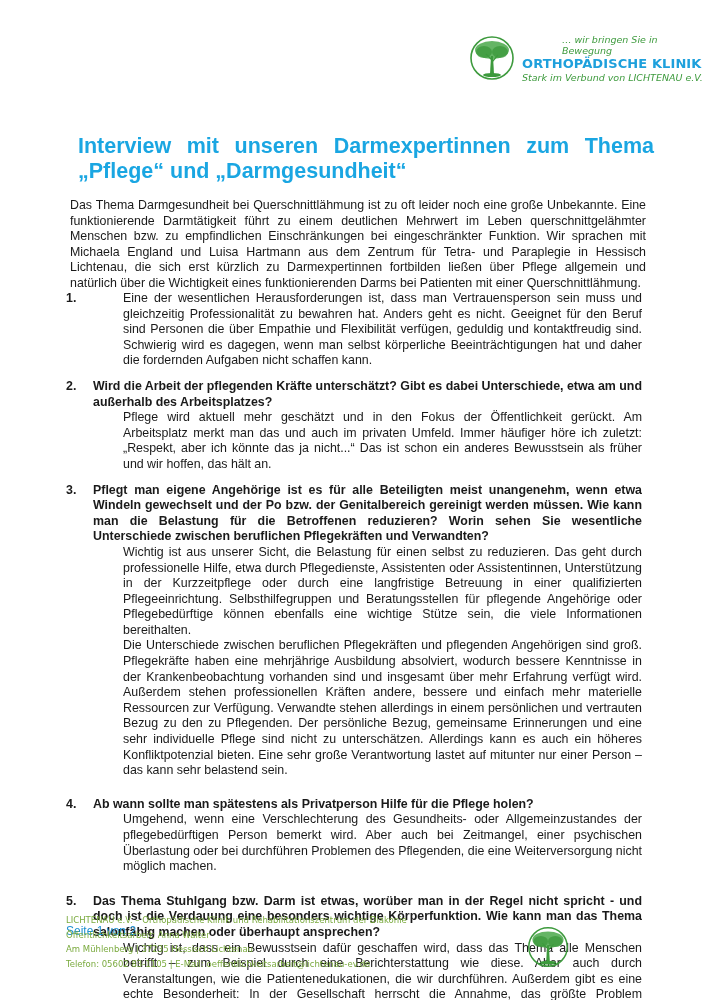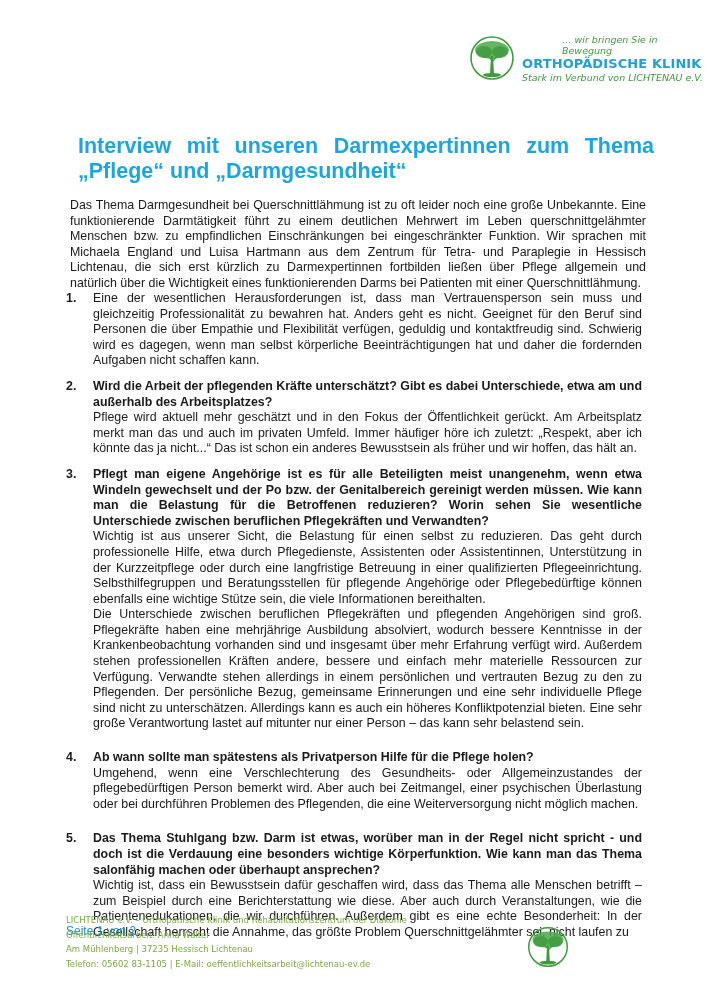--- a/index.html
+++ b/index.html
@@ -21,21 +21,21 @@
            color: #1aa6e2; font-weight: bold; font-size: 21.5px; line-height: 25px;
            text-align: justify; text-align-last: left; }
 
   .intro { position: absolute; left: 66px; top: 194px; width: 576px; margin: 4px;
            font-size: 12.4px; line-height: 15.6px; text-align: justify; }
 
   .qa-list { position: absolute; left: 66px; top: 291px; width: 576px; margin: 0; padding: 0; list-style: none; }
   .qa { position: relative; padding-left: 27px; font-size: 12.4px; line-height: 15.6px; margin-bottom: 6px; }
   .qa .num { position: absolute; left: 0; top: 0; font-weight: bold; width: 24px; }
   .qa .q { font-weight: bold; text-align: justify; display: block; }
-  .qa .a { text-align: justify; display: block; }
+  .qa .a { text-align: justify; display: block; margin-left: 30px; }
   .qa.q1 { margin-bottom: 10px; }
   .qa.q2 { margin-bottom: 10px; }
   .qa.q3 { margin-bottom: 18px; }
   .qa.q4 { margin-bottom: 19px; }
 
   .page-num { position: absolute; left: 66px; top: 924px; color: #1e90d0; font-size: 12px; }
 
   .footer { position: absolute; left: 66px; top: 913px; font-family: "DejaVu Sans", sans-serif;
             color: #7aaa3e; font-size: 8.5px; line-height: 14.6px; }
 </style>

